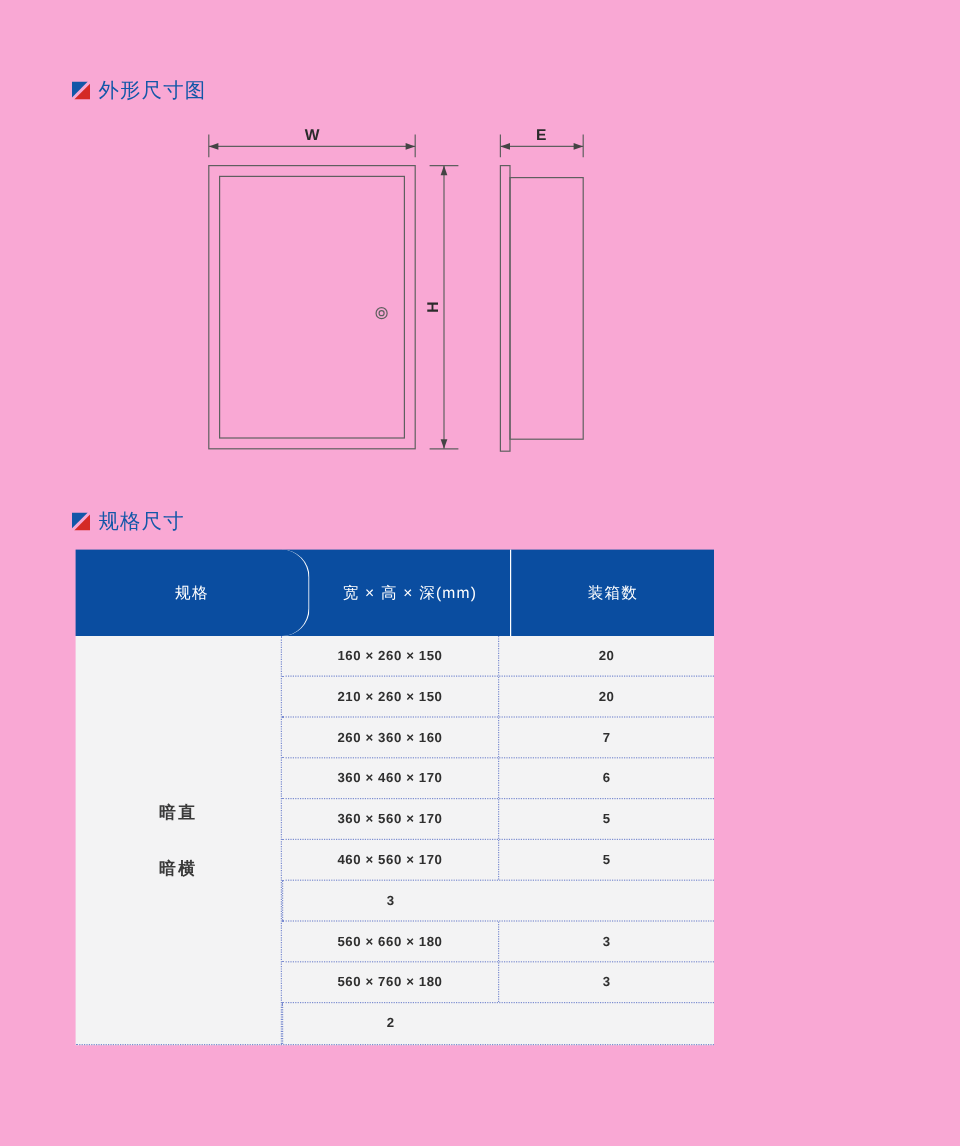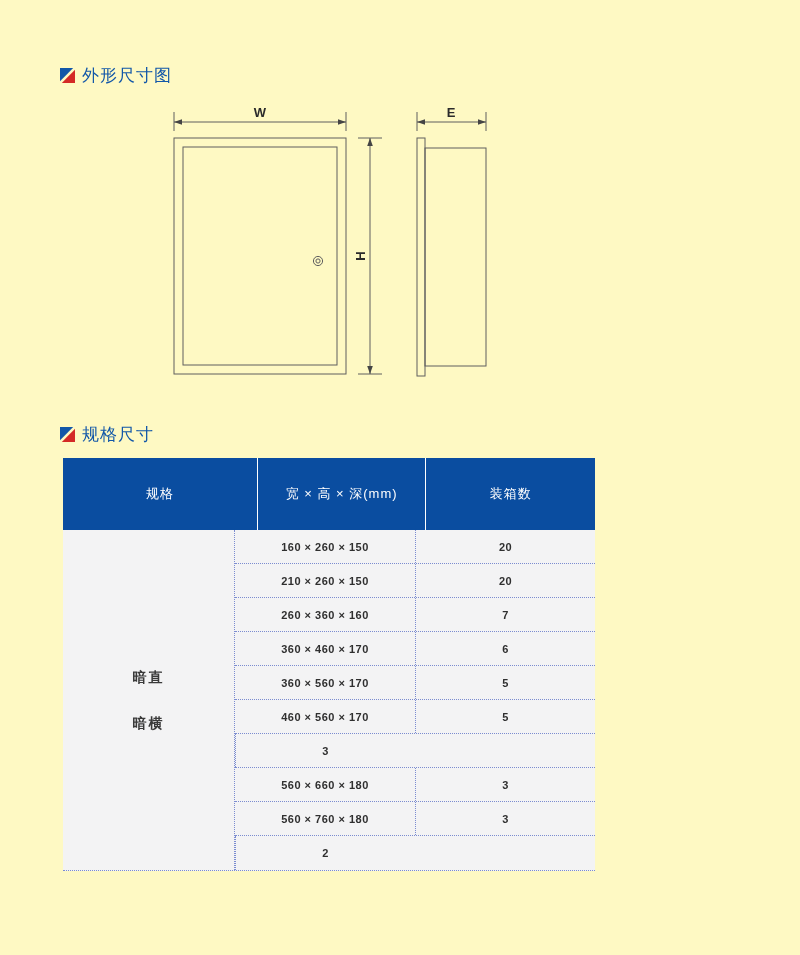--- a/index.html
+++ b/index.html
@@ -1,32 +1,32 @@
 <!DOCTYPE html>
 <html><head>
 <meta charset="utf-8">
 <style>
   * { margin:0; padding:0; box-sizing:border-box; }
   html,body { width:800px; height:955px; background:#ffffff;
               font-family:"Liberation Sans","DejaVu Sans",sans-serif; }
-  .page { position:relative; width:800px; height:955px; background:#fef9c3; overflow:hidden; }
+  .page { position:relative; width:800px; height:955px; background:#f9a8d4; overflow:hidden; }
 
   
   .section-title { position:absolute; left:60px; display:flex; align-items:center; }
   .section-title .ic { width:15px; height:15px; margin-right:7px; flex:0 0 auto; }
   .section-title .txt { color:#1257a8; font-size:17px; letter-spacing:1px; }
 
   
   .diagram { position:absolute; left:140px; top:100px; }
 
   
   .spec-table { position:absolute; left:63px; top:458px; width:532px; font-size:13px; }
   .thead { display:flex; width:532px; height:72px; background:#0a4da0; color:#ffffff; }
   .th { display:flex; align-items:center; justify-content:center; letter-spacing:1px; }
-  .th-spec { width:208px; border-right:1px solid #ffffff; }
+  .th-spec { width:208px; border-right:1px solid #ffffff;border-radius:23px; }
   .th-mid  { width:180px; display:flex; flex-direction:column; border-right:1px solid #ffffff; }
   .th-mid > div { flex:1; display:flex; align-items:center; justify-content:center; letter-spacing:1px; }
   .th-mid .top { border-bottom:1px solid #ffffff; }
   .th-qty { width:180px; }
 
   .tbody { display:flex; width:532px; background:#f3f3f4; border-bottom:1px dotted #7b8cd0; }
   .spec-cell { width:172px; border-right:1px dotted #7b8cd0;
                display:flex; flex-direction:column; align-items:center; justify-content:center;
                color:#3a3a3a; font-weight:bold; font-size:14px; letter-spacing:2px; }
   .spec-cell span { display:block; line-height:1; }

